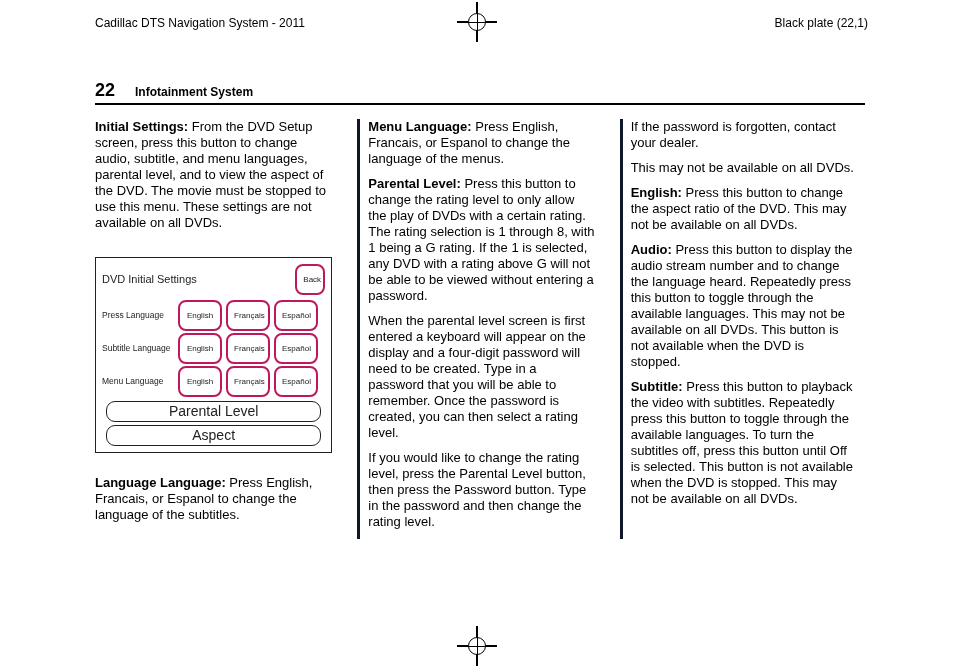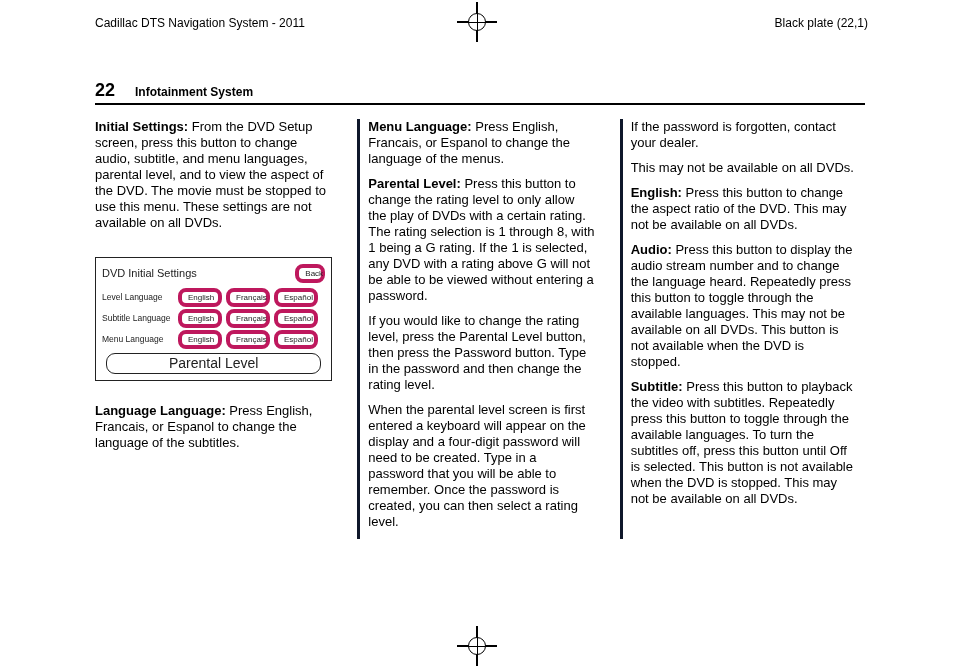--- a/index.html
+++ b/index.html
@@ -122,23 +122,23 @@
   }
   .fig-title-row {
     display: flex;
     justify-content: space-between;
     align-items: center;
     font-size: 11px;
     padding: 2px 2px 4px 2px;
   }
   .pill {
     display: inline-block;
-    border: 4px solid #be185d;
+    border: 2px solid #be185d;
     border-radius: 8px;
-    padding: 0 6px;
+    padding: 8px 6px;
     font-size: 8px;
     line-height: 11px;
     text-align: center;
     box-sizing: border-box;
   }
   .fig-row {
     display: flex;
     align-items: center;
     gap: 4px;
     padding: 1px 2px;
@@ -189,54 +189,55 @@
         <p>
           <b>Initial Settings:</b><span> From the DVD Setup screen, press this button to change audio, subtitle, and menu languages, parental level, and to view the aspect of the DVD. The movie must be stopped to use this menu. These settings are not available on all DVDs.</span>
         </p>
 
         <div class="figure">
           <div class="fig-title-row">
             <span>DVD Initial Settings</span>
             <span class="pill" style="width:30px">Back</span>
           </div>
           <div class="fig-row">
-            <span class="fig-label">Level Language</span>
+            <span class="fig-label">Press Language</span>
             <span class="pill">English</span>
             <span class="pill">Français</span>
             <span class="pill">Español</span>
           </div>
           <div class="fig-row">
             <span class="fig-label">Subtitle Language</span>
             <span class="pill">English</span>
             <span class="pill">Français</span>
             <span class="pill">Español</span>
           </div>
           <div class="fig-row">
             <span class="fig-label">Menu Language</span>
             <span class="pill">English</span>
             <span class="pill">Français</span>
             <span class="pill">Español</span>
           </div>
           <span class="wide-pill">Parental Level</span>
+          <span class="wide-pill">Aspect</span>
         </div>
 
         <p>
           <b>Language Language:</b><span> Press English, Francais, or Espanol to change the language of the subtitles.</span>
         </p>
       </div>
 
       <div class="col">
         <p>
           <b>Menu Language:</b><span> Press English, Francais, or Espanol to change the language of the menus.</span>
         </p>
         <p>
           <b>Parental Level:</b><span> Press this button to change the rating level to only allow the play of DVDs with a certain rating. The rating selection is 1 through 8, with 1 being a G rating. If the 1 is selected, any DVD with a rating above G will not be able to be viewed without entering a password.</span>
         </p>
+        <p>When the parental level screen is first entered a keyboard will appear on the display and a four-digit password will need to be created. Type in a password that you will be able to remember. Once the password is created, you can then select a rating level.</p>
         <p>If you would like to change the rating level, press the Parental Level button, then press the Password button. Type in the password and then change the rating level.</p>
-        <p>When the parental level screen is first entered a keyboard will appear on the display and a four-digit password will need to be created. Type in a password that you will be able to remember. Once the password is created, you can then select a rating level.</p>
       </div>
 
       <div class="col">
         <p>If the password is forgotten, contact your dealer.</p>
         <p>This may not be available on all DVDs.</p>
         <p>
           <b>English:</b><span> Press this button to change the aspect ratio of the DVD. This may not be available on all DVDs.</span>
         </p>
         <p>
           <b>Audio:</b><span> Press this button to display the audio stream number and to change the language heard. Repeatedly press this button to toggle through the available languages. This may not be available on all DVDs. This button is not available when the DVD is stopped.</span>

